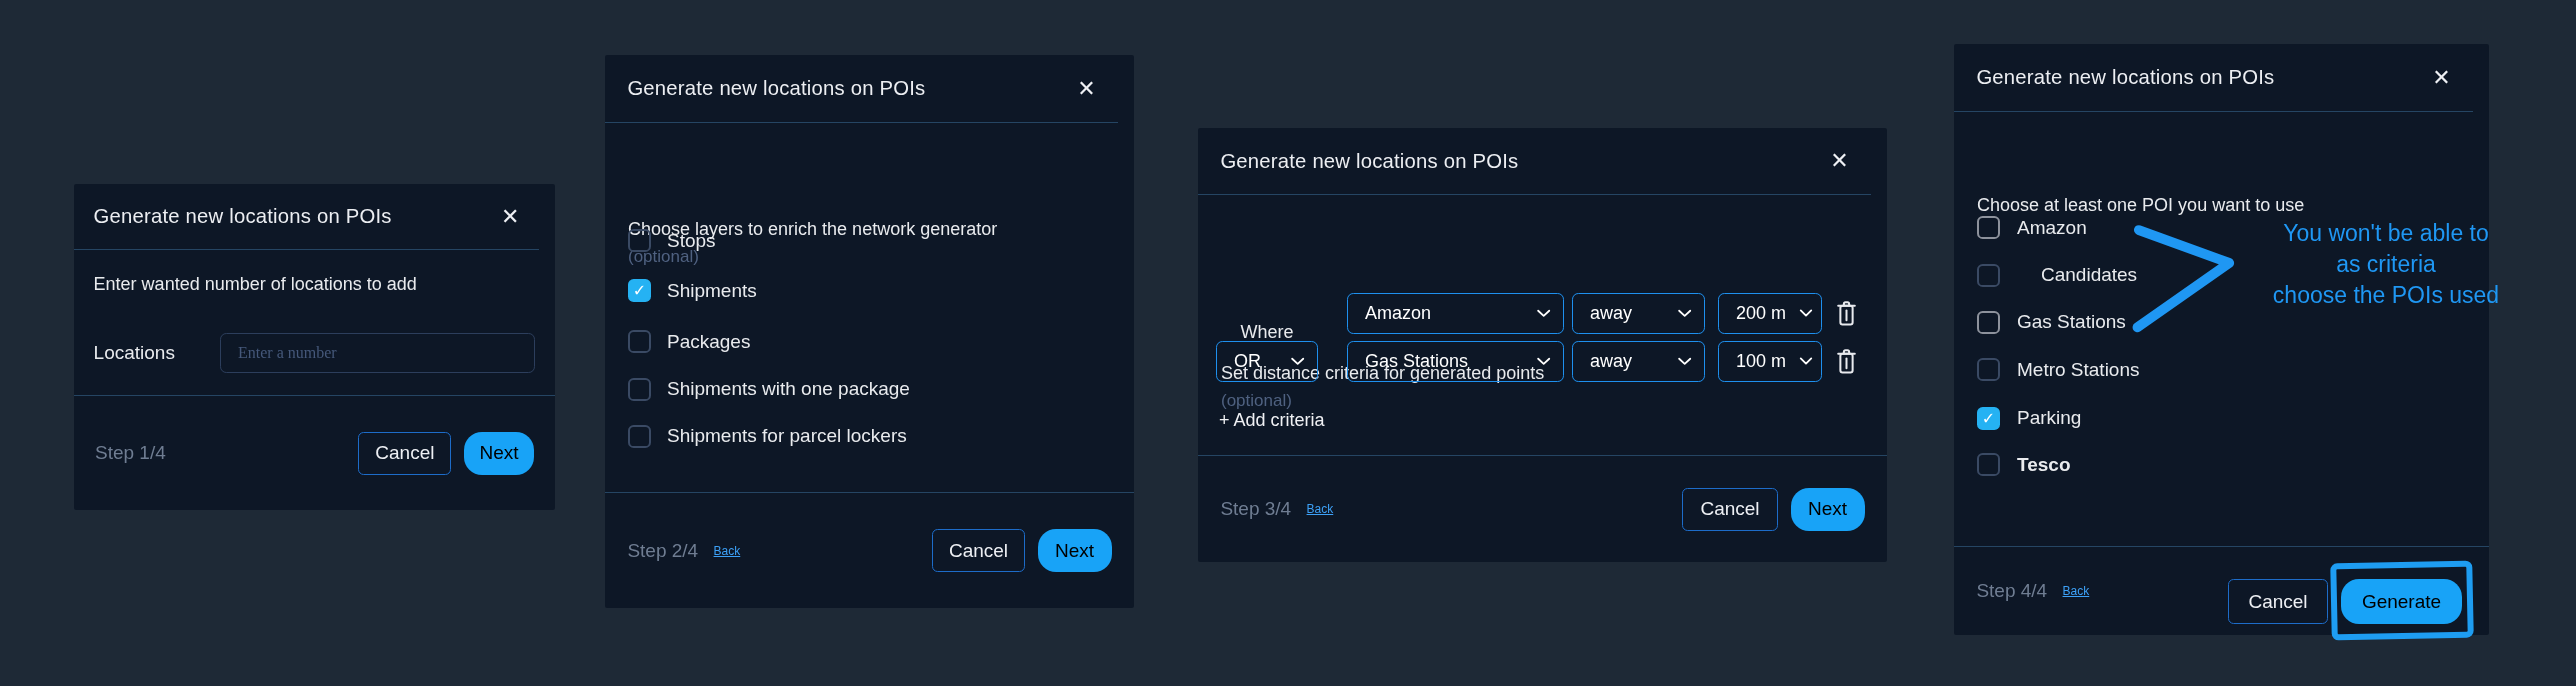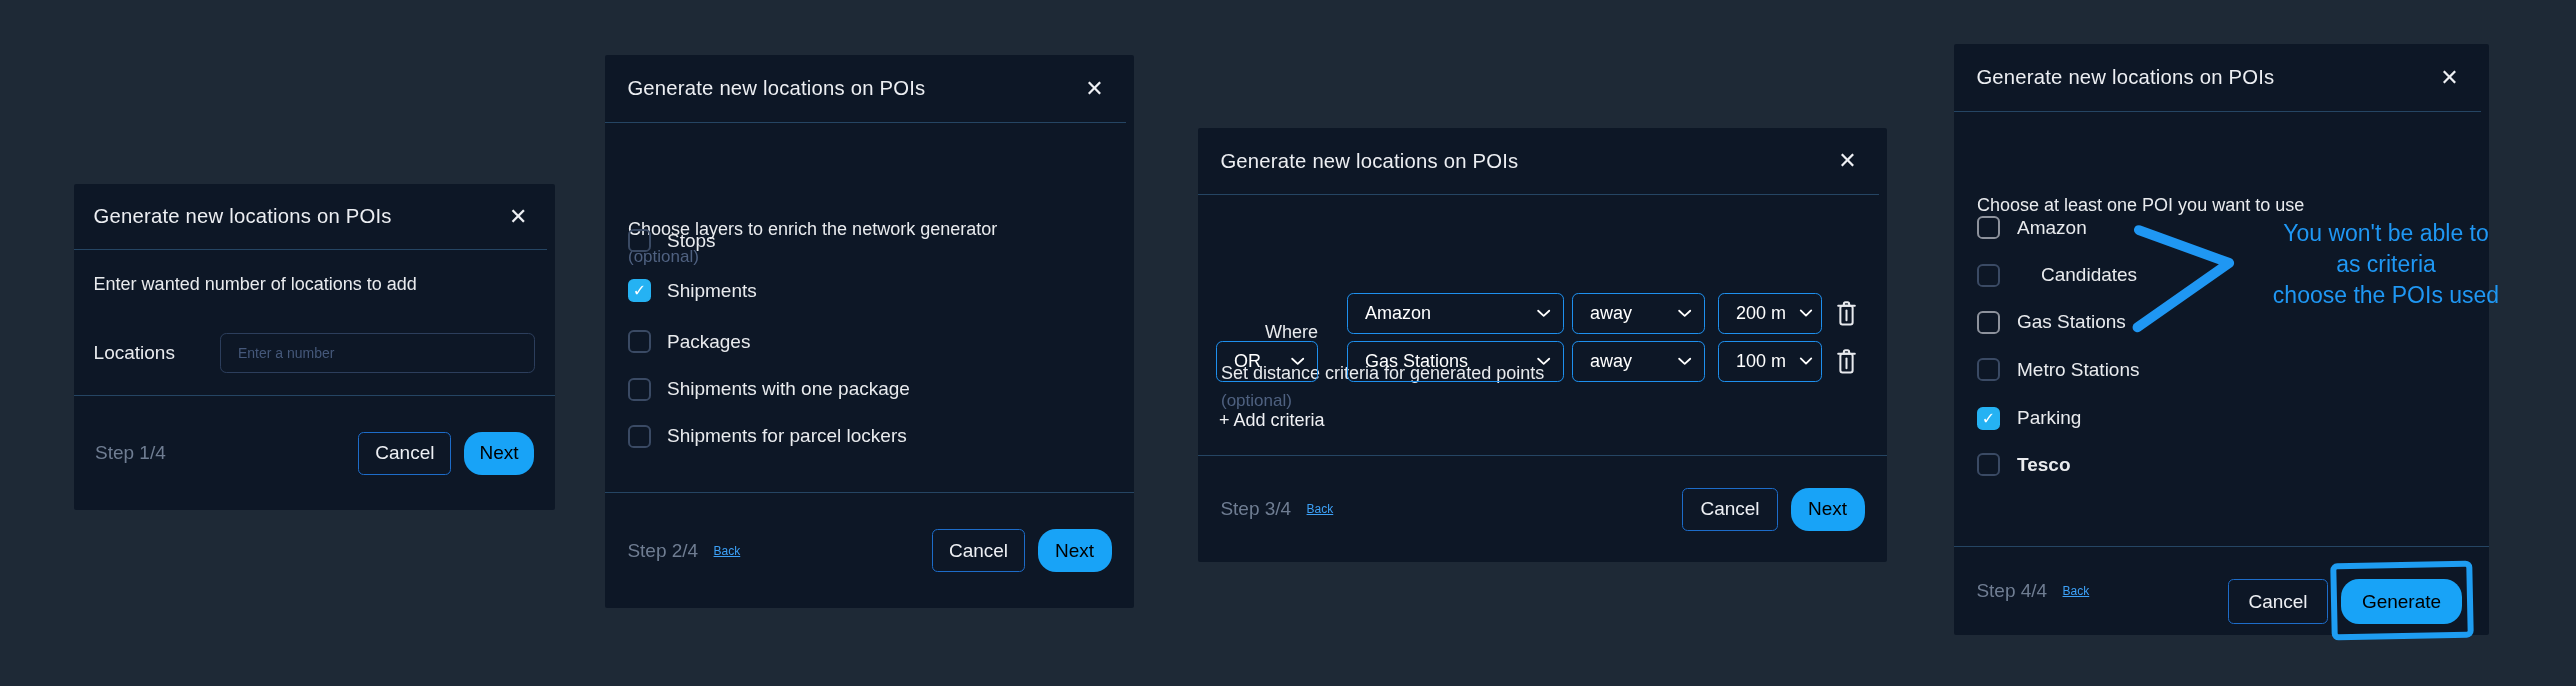--- a/index.html
+++ b/index.html
@@ -4,21 +4,21 @@
 <style>
   html,body{margin:0;padding:0;}
   body{
     width:2576px;height:686px;position:relative;overflow:hidden;
     background:#1e2936;
     font-family:"Liberation Sans","DejaVu Sans",sans-serif;
     color:#e9ebee;
   }
   .modal{position:absolute;background:#0d1726;border-radius:2.1px;}
   .mhead{
-    position:absolute;left:0;right:8px;top:0;
+    position:absolute;left:0;right:16px;top:0;
     display:flex;align-items:center;justify-content:space-between;
     padding:0 22.4px;border-bottom:0.7px solid #254563;box-sizing:border-box;
   }
   .mtitle{font-size:20.3px;font-weight:500;letter-spacing:0.2px;color:#eceef2;}
   .close{font-size:22px;line-height:1;color:#eef0f4;cursor:pointer;font-weight:400;}
   .mbody{position:absolute;left:0;right:0;}
   .mfoot{
     position:absolute;left:0;right:0;bottom:0;
     display:flex;align-items:center;padding:0 22.4px;box-sizing:border-box;
     border-top:0.7px solid #254563;
@@ -43,27 +43,27 @@
     border:none;background:#25b2f3;display:flex;align-items:center;justify-content:center;
     color:#fff;font-size:16px;font-weight:700;
   }
   .clabel{position:absolute;font-size:19px;color:#e9ebee;white-space:nowrap;}
   .dd{
     position:absolute;border:1.8px solid #1e90ee;border-radius:6.3px;box-sizing:border-box;
     display:flex;align-items:center;font-size:18px;color:#ffffff;background:transparent;cursor:pointer;
   }
   .dd .ddtext{flex:1;padding-left:17px;white-space:nowrap;}
   .dd .chev{padding-right:11.2px;display:flex;align-items:center;}
-  .ddlabel{position:absolute;font-size:18px;color:#e9ebee;text-align:right;}
+  .ddlabel{position:absolute;font-size:18px;color:#e9ebee;text-align:center;}
   .trash{position:absolute;cursor:pointer;}
   .field{
     position:absolute;box-sizing:border-box;background:transparent;
     border:1.1px solid #2c3e5c;border-radius:6.3px;outline:none;
-    font-family:Liberation Sans, sans-serif;
-    font-size:14px;color:#e9ebee;padding:0 17px;
+    font-family:Liberation Serif, serif;
+    font-size:16px;color:#e9ebee;padding:0 17px;
   }
   .field::placeholder{color:#45587a;opacity:1;}
   .addcrit{position:absolute;font-size:18px;color:#f0f1f4;cursor:pointer;white-space:nowrap;}
   .annot{
     position:absolute;left:2252px;top:218px;width:268px;
     text-align:center;font-size:23px;line-height:31px;font-weight:500;color:#1f97f3;
   }
   .hl{
     position:absolute;border:6.3px solid #1e9df2;border-radius:7px;box-sizing:border-box;
     transform:rotate(-1.2deg);

